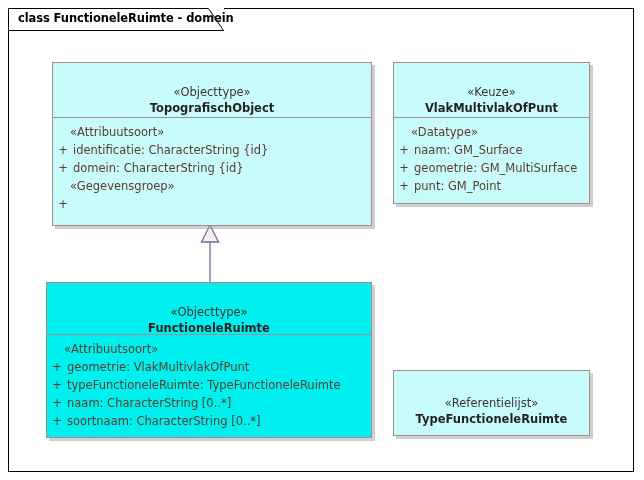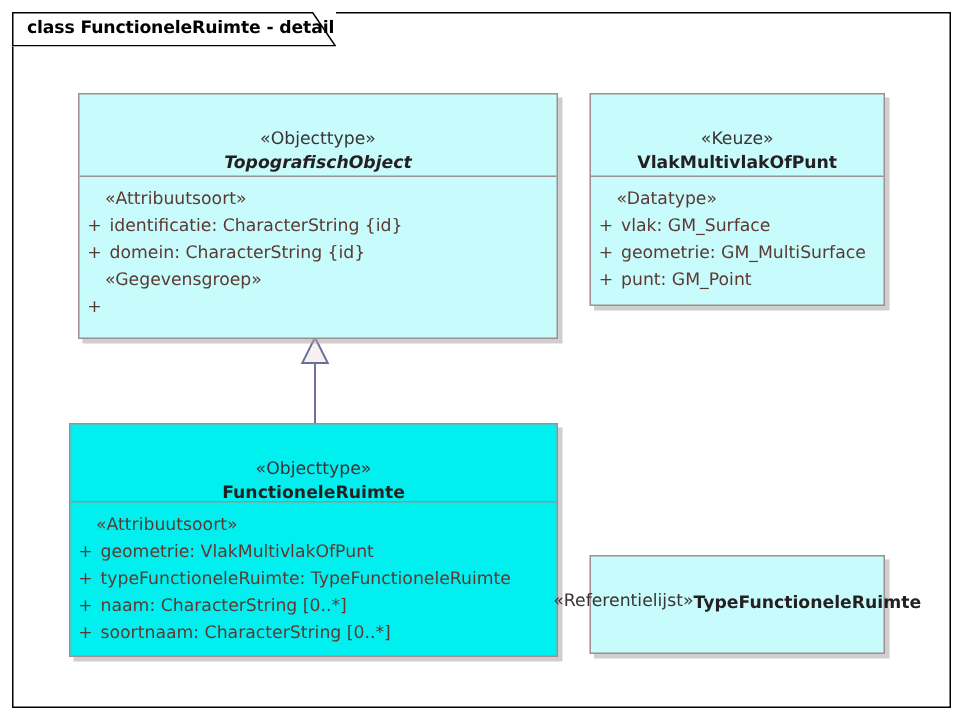--- a/index.html
+++ b/index.html
@@ -75,21 +75,21 @@
     line-height: 15px;
     white-space: nowrap;
   }
   .uml-header .classname {
     font-size: 11.5px;
     font-weight: bold;
     color: #241f21;
     line-height: 16px;
     white-space: nowrap;
   }
-  .uml-header .classname.italic { font-style: italic; }
+  .uml-header .classname.italic { }
 
   .uml-divider {
     height: 0;
     border-top: 1px solid #9f8f90;
   }
 
   .uml-compartment {
     padding: 5px 0 6px 0;
   }
 
@@ -132,21 +132,21 @@
 </style>
 </head>
 <body>
 
 <div id="diagram-frame"></div>
 
 <div id="diagram-title-tab">
   <svg class="tab-shape" viewBox="0 0 216 23" preserveAspectRatio="none">
     <path d="M0.5,0.5 L200.5,0.5 L215.5,22.5 L0.5,22.5 Z" fill="#ffffff" stroke="#000000" stroke-width="1"></path>
   </svg>
-  <div id="diagram-title-label">class FunctioneleRuimte - detail</div>
+  <div id="diagram-title-label">class FunctioneleRuimte - domein</div>
 </div>
 
 <div class="uml-class pale" style="left:52px; top:62px; width:320px; height:164px;">
   <div class="uml-header" style="height:54px;">
     <div class="stereotype">«Objecttype»</div>
     <div class="classname italic">TopografischObject</div>
   </div>
   <div class="uml-divider"></div>
   <div class="uml-compartment">
     <div class="group-label">«Attribuutsoort»</div>
@@ -168,21 +168,21 @@
 <div class="uml-class pale" style="left:393px; top:62px; width:197px; height:142px;">
   <div class="uml-header" style="height:54px;">
     <div class="stereotype">«Keuze»</div>
     <div class="classname">VlakMultivlakOfPunt</div>
   </div>
   <div class="uml-divider"></div>
   <div class="uml-compartment">
     <div class="group-label">«Datatype»</div>
     <div class="attr-row">
       <span class="attr-vis">+</span>
-      <span class="attr-text">vlak: GM_Surface</span>
+      <span class="attr-text">naam: GM_Surface</span>
     </div>
     <div class="attr-row">
       <span class="attr-vis">+</span>
       <span class="attr-text">geometrie: GM_MultiSurface</span>
     </div>
     <div class="attr-row">
       <span class="attr-vis">+</span>
       <span class="attr-text">punt: GM_Point</span>
     </div>
   </div>
@@ -214,17 +214,17 @@
       <span class="attr-text">naam: CharacterString [0..*]</span>
     </div>
     <div class="attr-row">
       <span class="attr-vis">+</span>
       <span class="attr-text">soortnaam: CharacterString [0..*]</span>
     </div>
   </div>
 </div>
 
 <div class="uml-class pale" style="left:393px; top:370px; width:197px; height:66px;">
-  <div class="uml-header" style="height:100%; display:flex; justify-content:center;">
+  <div class="uml-header" style="height:100%; display:flex; flex-direction:column; justify-content:center;">
     <div class="stereotype">«Referentielijst»</div>
     <div class="classname">TypeFunctioneleRuimte</div>
   </div>
 </div>
 
 </body></html>

